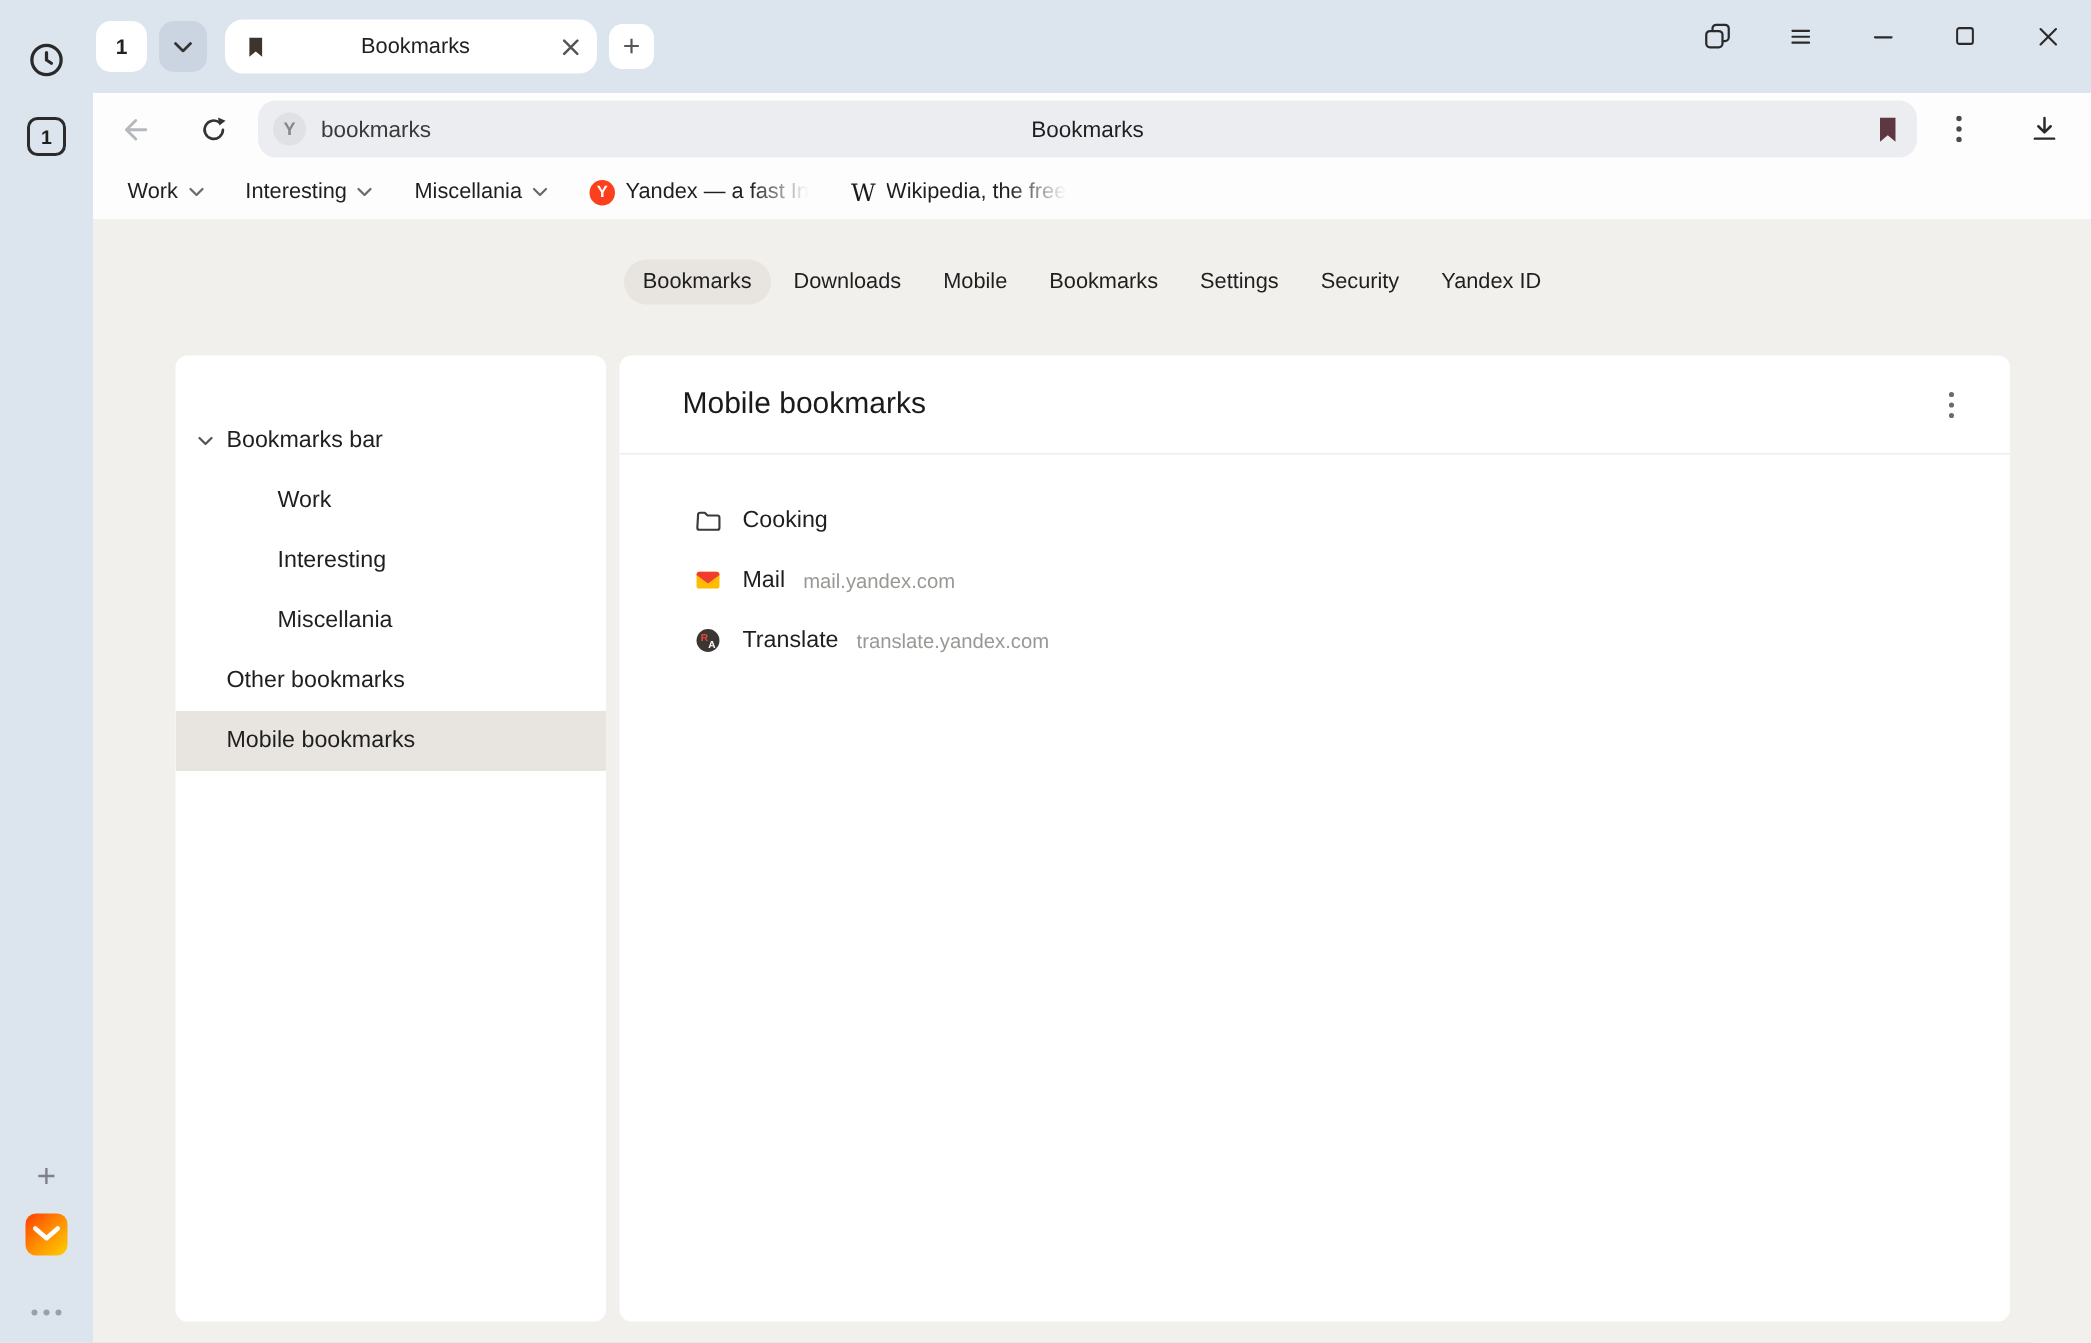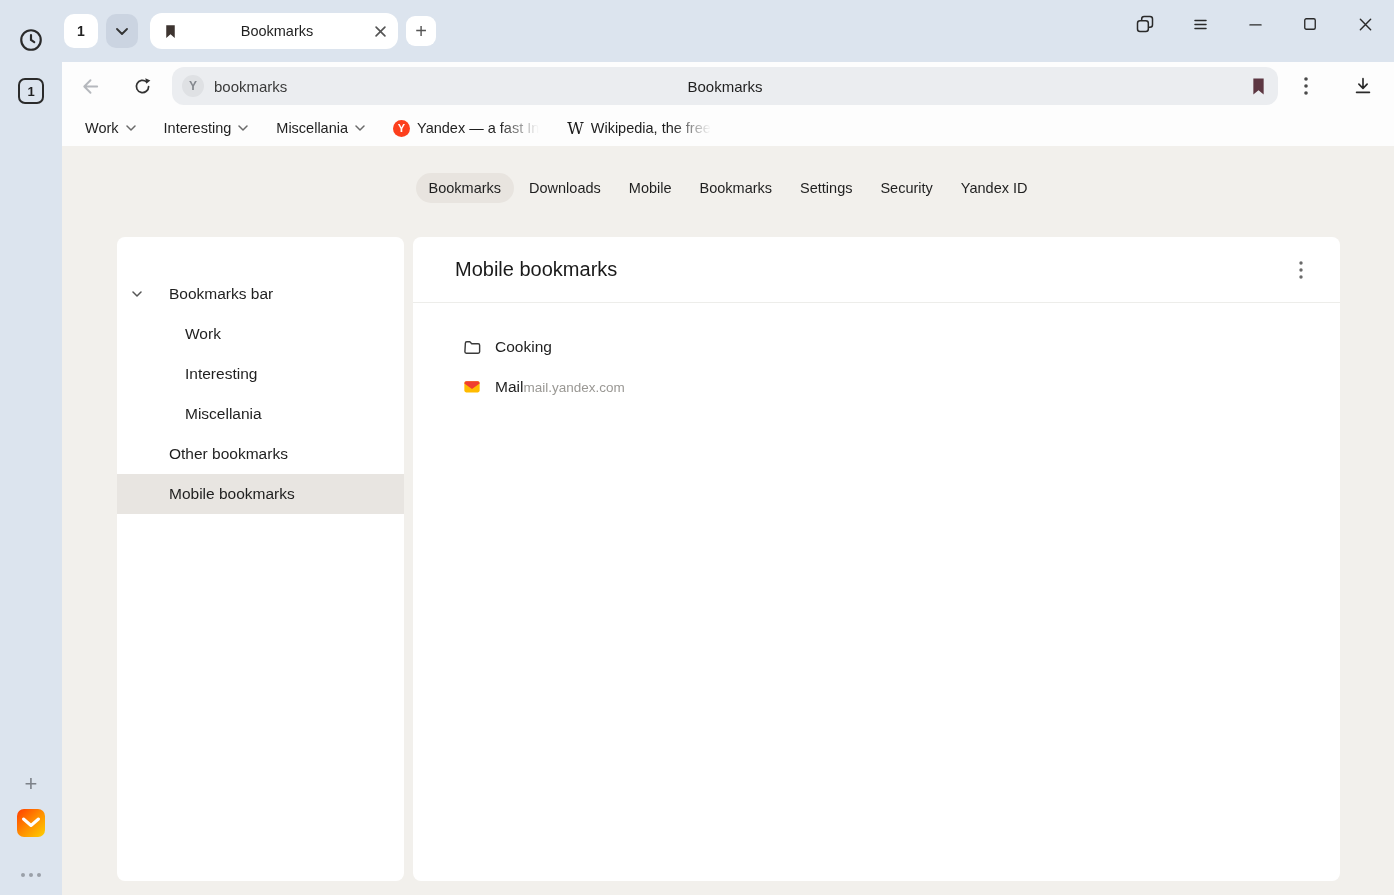--- a/index.html
+++ b/index.html
@@ -87,35 +87,35 @@
 
   .cards { position:absolute; top:91px; left:55px; right:54px; bottom:14px; display:flex; gap:9px; }
   .left-card { width:287px; flex-shrink:0; background:#fff; border-radius:8px; padding-top:14px; overflow:hidden; }
   .search-wrap { padding:0 18px; }
   .search-input {
     width:100%; height:42px; background:#ececeb; border:none; border-radius:10px;
     padding:0 16px; font-size:15px; color:#333; font-family:"Liberation Sans", sans-serif; outline:none;
   }
   .search-input::placeholder { color:#8f8f8f; }
   .tree { margin-top:23px; }
-  .tree-row { position:relative; height:40px; display:flex; align-items:center; padding-left:52px;
+  .tree-row { position:relative; height:40px; display:flex; align-items:center; padding-left:34px;
     font-size:15.5px; color:#1f1f1f; cursor:pointer; }
   .tree-row.lvl1 { padding-left:68px; }
   .tree-row.selected { background:#e8e5e1; }
   .tree-chev { position:absolute; left:15px; top:17px; }
 
   .right-card { flex:1; background:#fff; border-radius:8px; overflow:hidden; }
   .card-header { height:66px; display:flex; align-items:center; padding:0 33px 0 42px; border-bottom:1px solid #ededea; }
   .card-title { font-size:20px; font-weight:500; color:#1a1a1a; }
   .card-menu { margin-left:auto; cursor:pointer; display:flex; padding:4px; }
   .bm-list { padding:24px 0 0 49px; }
   .bm-row { height:40px; display:flex; align-items:center; cursor:pointer; }
   .bm-icon { width:20px; display:flex; justify-content:center; }
   .bm-name { margin-left:13px; font-size:15.5px; color:#1f1f1f; }
-  .bm-url { font-size:13.5px; color:#9a9894; }
+  .bm-url { margin-left:12px; font-size:13.5px; color:#9a9894; }
 
   svg { display:block; }
 </style>
 </head>
 <body>
 
 <div class="window">
 
   <div class="top-strip">
     <div class="clock-btn">
@@ -349,18 +349,29 @@
           <div class="bm-row">
             <span class="bm-icon">
               <svg viewBox="0 0 20 20" width="18" height="18">
                 <rect x="1.5" y="3.5" width="17" height="12.5" rx="2" fill="#ffbb00"></rect>
                 <path d="M1.5 6 Q1.5 3.5 3.8 3.5 H16.2 Q18.5 3.5 18.5 6 L10 12.2 Z" fill="#f03d2f"></path>
               </svg>
             </span>
             <span class="bm-name">Mail</span>
             <span class="bm-url">mail.yandex.com</span>
           </div>
+          <div class="bm-row">
+            <span class="bm-icon">
+              <svg viewBox="0 0 20 20" width="18" height="18">
+                <circle cx="10" cy="10" r="8.5" fill="#3a3634"></circle>
+                <text x="4.6" y="10" font-size="7.5" fill="#e8473c" font-weight="bold" font-family="Liberation Sans, sans-serif">R</text>
+                <text x="10.2" y="15.2" font-size="7.5" fill="#ffffff" font-weight="bold" font-family="Liberation Sans, sans-serif">A</text>
+              </svg>
+            </span>
+            <span class="bm-name">Translate</span>
+            <span class="bm-url">translate.yandex.com</span>
+          </div>
         </div>
       </div>
     </div>
   </div>
 
 </div>
 
 </body></html>

